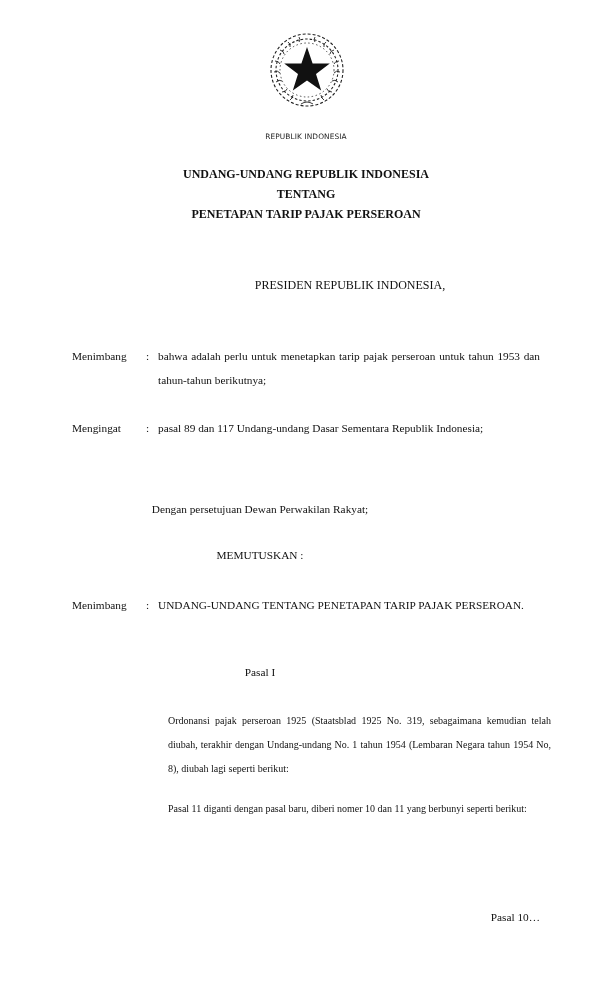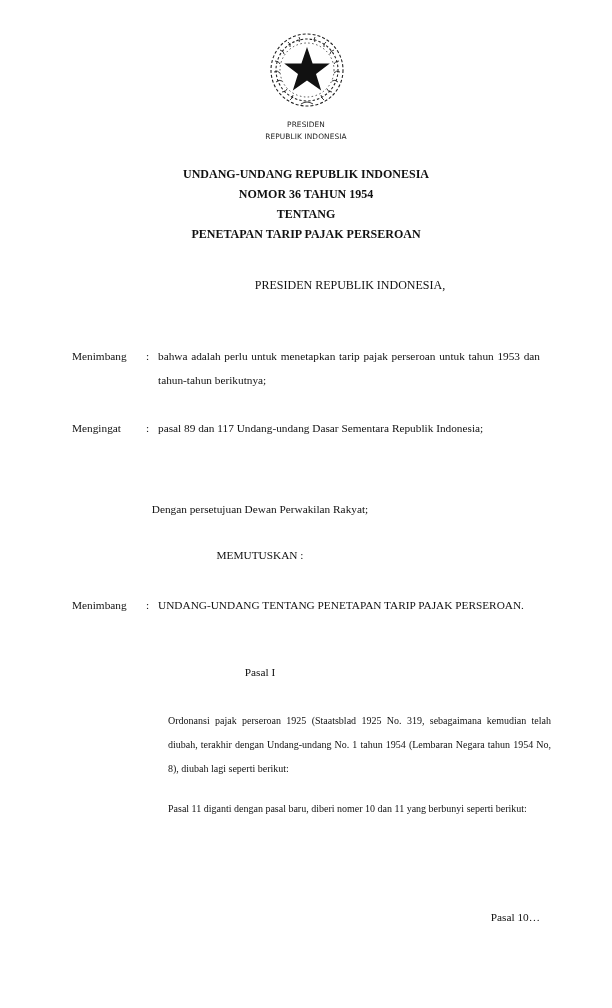--- a/index.html
+++ b/index.html
@@ -87,26 +87,24 @@
           <path d="M49 7 q-2 3 0 5"></path>
         <path d="M16 62 q4 0 5 -3"></path>
           <path d="M24 70 q3 -2 3 -5"></path>
         <path d="M66 62 q-4 0 -5 -3"></path>
           <path d="M58 70 q-3 -2 -3 -5"></path>
         <path d="M35 74 q6 -4 12 0"></path>
       </g>
       <polygon fill="#111" points="41,17 46.6,33.5 63.8,33.6 50,43.9 55.2,60.4 41,50.4 26.8,60.4 32,43.9 18.2,33.6 35.4,33.5"></polygon>
     </svg>
   </div>
-  <div class="caption cap1">PRESIDEN</div>
   <div class="caption cap2">REPUBLIK INDONESIA</div>
 
   <div class="title-block">
     <div class="title-line">UNDANG-UNDANG REPUBLIK INDONESIA</div>
-    <div class="title-line">NOMOR 36 TAHUN 1954</div>
     <div class="title-line">TENTANG</div>
     <div class="title-line">PENETAPAN TARIP PAJAK PERSEROAN</div>
   </div>
 
   <div class="president">PRESIDEN REPUBLIK INDONESIA,</div>
 
   <div class="clause c-menimbang">
     <span class="label">Menimbang</span>
     <span class="colon">:</span>
     <div class="body">bahwa adalah perlu untuk menetapkan tarip pajak perseroan untuk tahun 1953 dan tahun-tahun berikutnya;</div>

